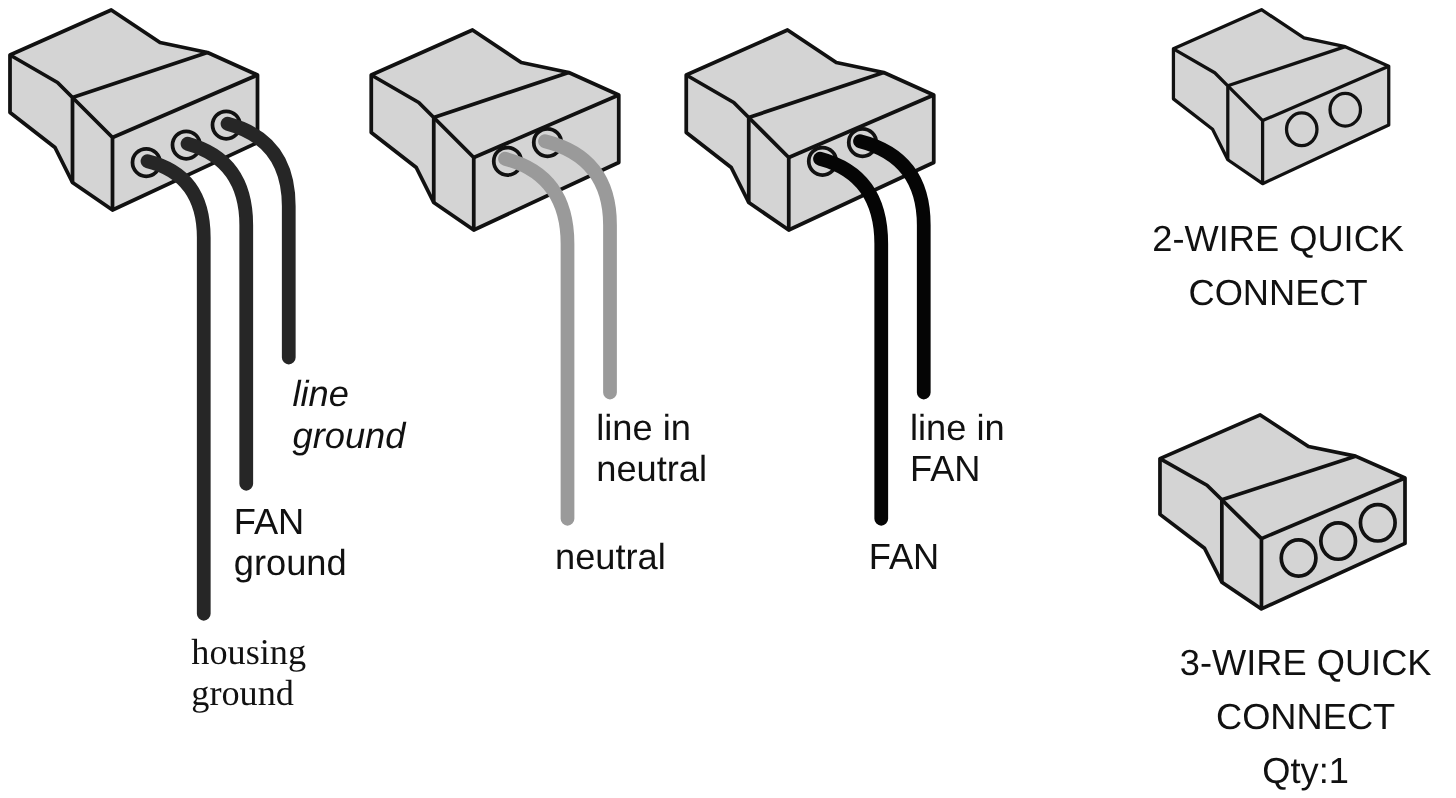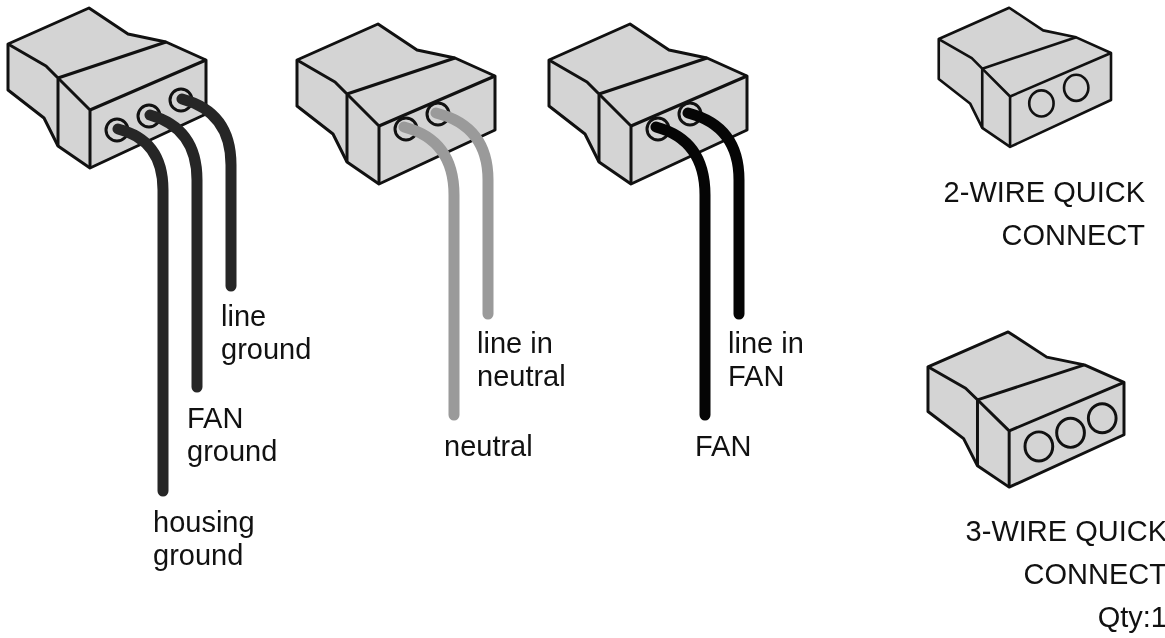--- a/index.html
+++ b/index.html
@@ -1,19 +1,19 @@
 <!DOCTYPE html>
 <html><head>
 <meta charset="utf-8">
 <style>
   html, body { margin:0; padding:0; background:#ffffff; }
   body { width:1165px; height:638px; position:relative; overflow:hidden; font-family:"Liberation Sans", sans-serif; color:#111; }
   svg { position:absolute; left:0; top:0; }
   .lbl { position:absolute; font-size:29px; line-height:33px; color:#111; white-space:nowrap; }
-  .center { text-align:right; }
+  .center { text-align:center; }
   .body-fill { fill:#d4d4d4; stroke:#111; stroke-width:3; stroke-linejoin:round; }
   .edge { fill:none; stroke:#111; stroke-width:3; stroke-linejoin:round; }
   .hole { fill:#d4d4d4; stroke:#111; stroke-width:3; }
   .wire { fill:none; stroke-linecap:round; stroke-width:11; }
 </style>
 </head>
 <body>
 
 <svg width="1165" height="638" viewBox="0 0 1165 638">
   <defs>
@@ -60,29 +60,29 @@
   </g>
 
   <g transform="translate(926,330) scale(0.99,0.97)">
     <use href="#conn-body"></use>
     <ellipse class="hole" cx="114" cy="120" rx="14" ry="15"></ellipse>
     <ellipse class="hole" cx="146" cy="106" rx="14" ry="15"></ellipse>
     <ellipse class="hole" cx="178" cy="91" rx="14" ry="15"></ellipse>
   </g>
 </svg>
 
-<div class="lbl" style="left:221px;top:300px;">
+<div class="lbl" style="left:234px;top:300px;font-style:italic;">
   <div>line</div>
   <div>ground</div>
 </div>
 <div class="lbl" style="left:187px;top:402px;">
   <div>FAN</div>
   <div>ground</div>
 </div>
-<div class="lbl" style="left:153px;top:506px;">
+<div class="lbl" style="left:153px;top:506px;font-family:Liberation Serif, serif;">
   <div>housing</div>
   <div>ground</div>
 </div>
 
 <div class="lbl" style="left:477px;top:327px;">
   <div>line in</div>
   <div>neutral</div>
 </div>
 <div class="lbl" style="left:444px;top:430px;">
   <div>neutral</div>

